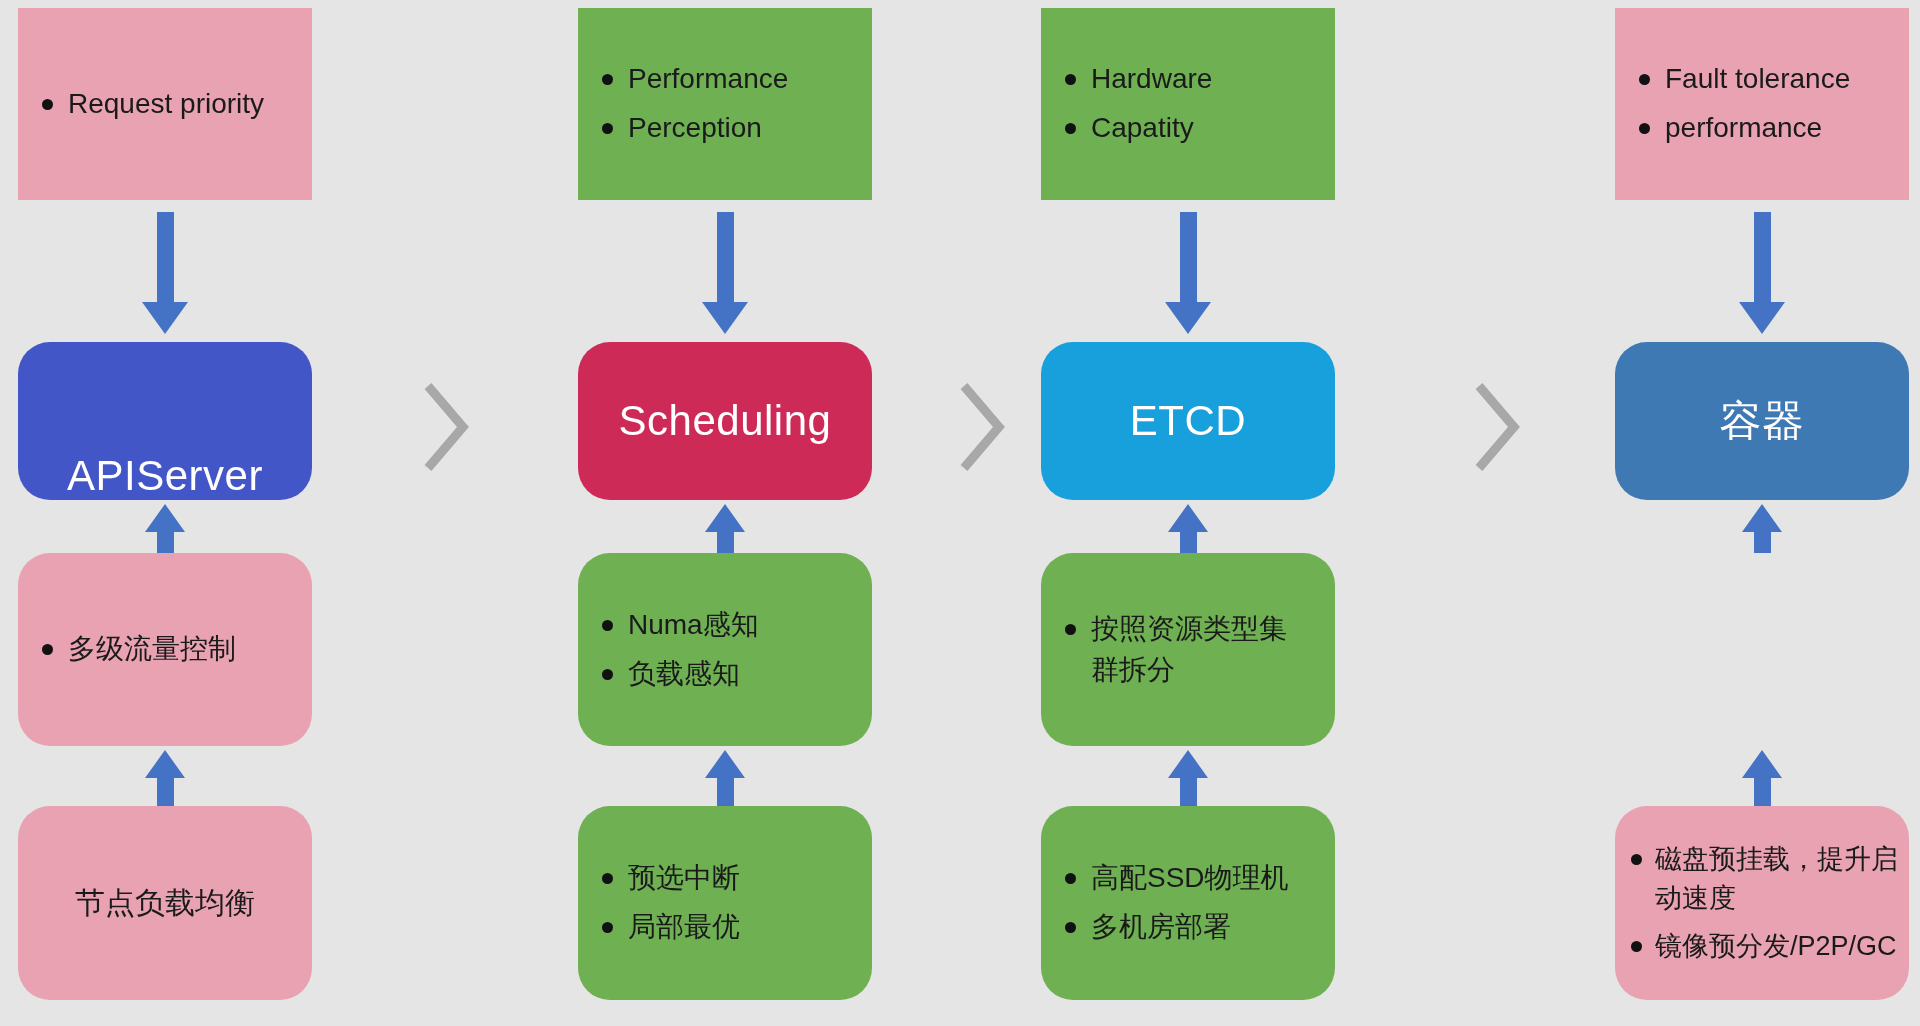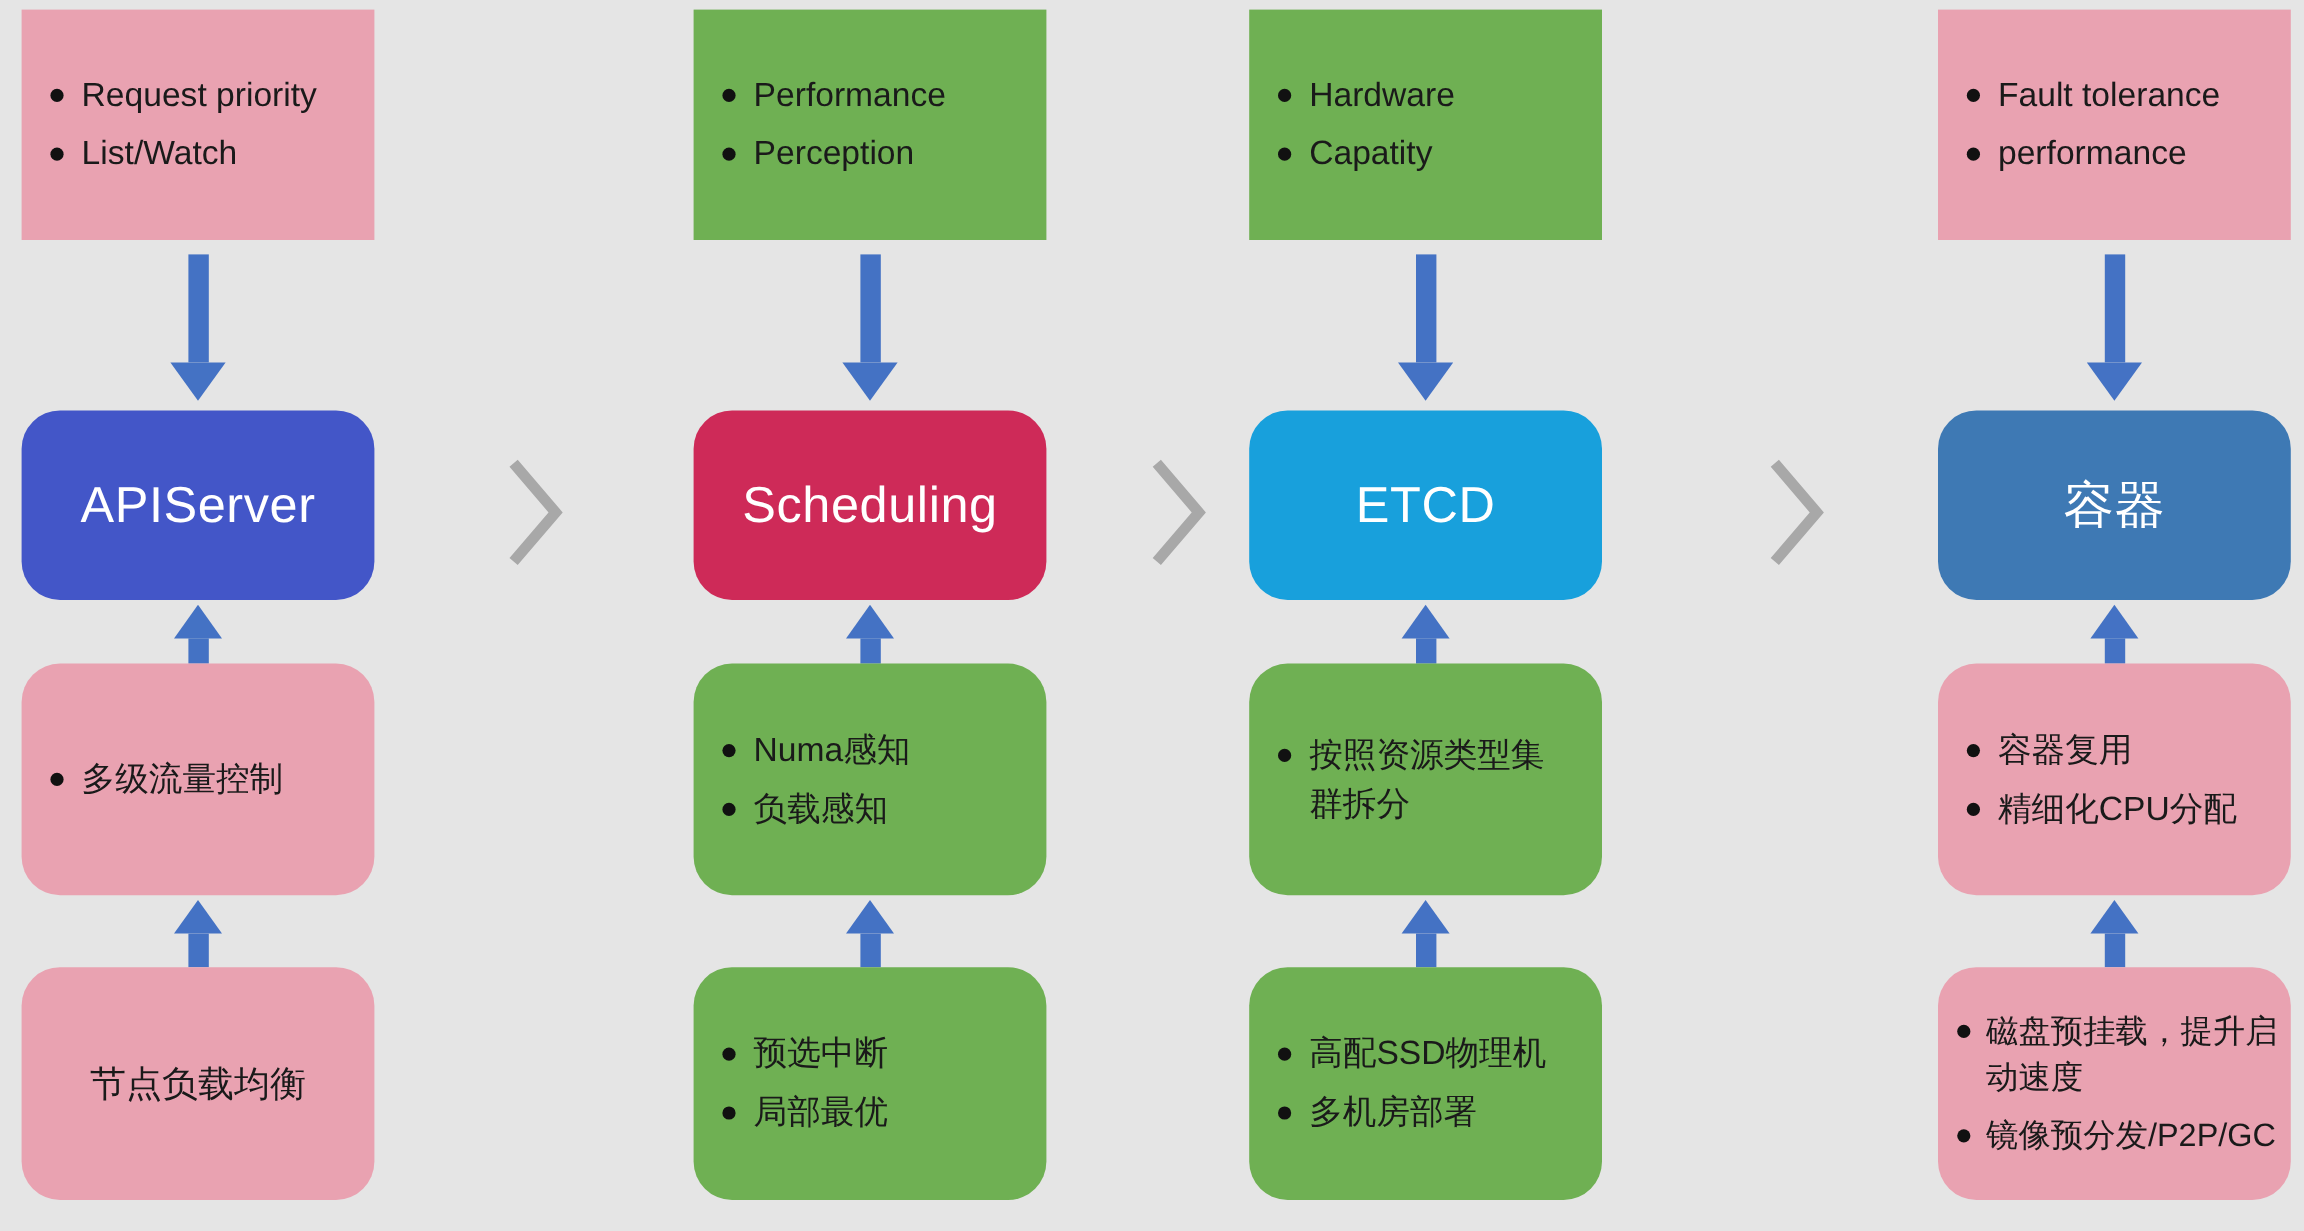--- a/index.html
+++ b/index.html
@@ -9,21 +9,21 @@
   .column { position:absolute; top:0; width:294px; height:1026px; }
   .col-0 { left:18px; }  .col-1 { left:578px; }  .col-2 { left:1041px; }  .col-3 { left:1615px; }
 
   .box { position:absolute; left:0; width:294px; display:flex; align-items:center; }
   .pink  { background:var(--pink); }
   .green { background:var(--green); }
   .top-box    { top:8px;   height:192px; border-radius:0; }
   .main-box   { top:342px; height:158px; border-radius:32px; justify-content:center; }
   .middle-box { top:553px; height:193px; border-radius:32px; }
   .bottom-box { top:806px; height:194px; border-radius:32px; }
-  .stage-apiserver  { background:var(--stage-apiserver); }
+  .stage-apiserver  { background:var(--stage-apiserver);align-items:flex-end; }
   .stage-scheduling { background:var(--stage-scheduling); }
   .stage-etcd       { background:var(--stage-etcd); }
   .stage-container  { background:var(--stage-container); }
   .main-label { color:#ffffff; font-size:42px; letter-spacing:0.5px; }
 
   ul.bullets { list-style:none; width:100%; padding:0 24px 0 16px; }
   .bullets li { position:relative; padding-left:34px; font-size:28px; line-height:1.45;
                 margin:8px 0; color:#1a1a1a; }
   .bullets li::before { content:""; position:absolute; left:8px; top:15px; width:11px; height:11px;
                         border-radius:50%; background:#111111; }
@@ -49,21 +49,20 @@
 </style>
 </head>
 <body>
 
 <div class="canvas">
 
   <div class="column col-0">
     <div class="box top-box pink">
       <ul class="bullets">
         <li>Request priority</li>
-        <li>List/Watch</li>
       </ul>
     </div>
     <div class="arrow arrow-down">
       <div class="stem"></div>
       <div class="head-down"></div>
     </div>
     <div class="box main-box stage-apiserver">
       <span class="main-label">APIServer</span>
     </div>
     <div class="arrow arrow-up-1">
@@ -166,26 +165,20 @@
       <div class="stem"></div>
       <div class="head-down"></div>
     </div>
     <div class="box main-box stage-container">
       <span class="main-label">容器</span>
     </div>
     <div class="arrow arrow-up-1">
       <div class="head-up"></div>
       <div class="stem"></div>
     </div>
-    <div class="box middle-box pink">
-      <ul class="bullets">
-        <li>容器复用</li>
-        <li>精细化CPU分配</li>
-      </ul>
-    </div>
     <div class="arrow arrow-up-2">
       <div class="head-up"></div>
       <div class="stem"></div>
     </div>
     <div class="box bottom-box pink">
       <ul class="bullets tight">
         <li>磁盘预挂载，提升启动速度</li>
         <li>镜像预分发/P2P/GC</li>
       </ul>
     </div>

